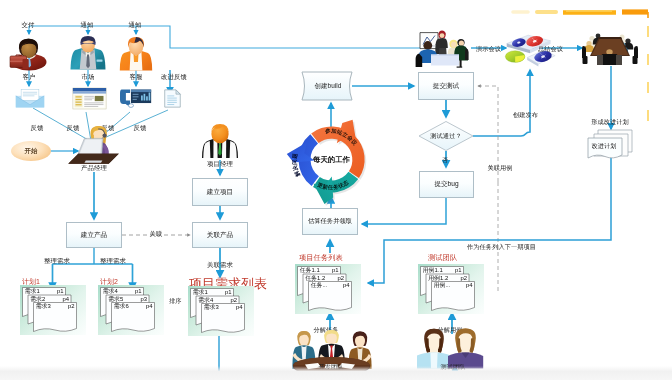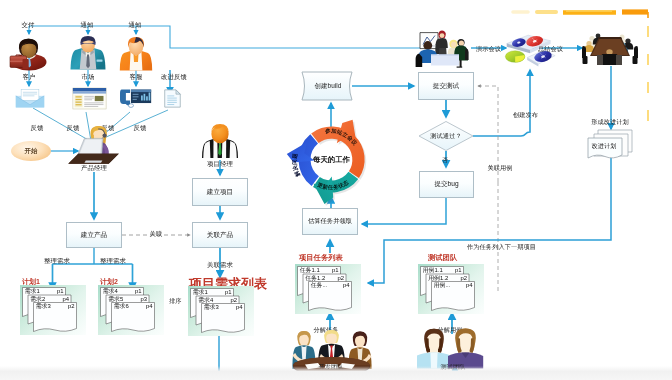--- a/index.html
+++ b/index.html
@@ -5,21 +5,21 @@
   html,body{margin:0;padding:0;}
   body{width:672px;height:380px;background:#fff;font-family:"Liberation Sans",sans-serif;overflow:hidden;}
   #stage{position:relative;width:672px;height:380px;background:#fff;}
   #wires{position:absolute;left:0;top:0;width:672px;height:380px;}
 
   .lbl{position:absolute;white-space:nowrap;color:#202020;font-size:6.4px;line-height:1;letter-spacing:.1px;}
   .lbl.ctr{transform:translateX(-50%);}
   .box{position:absolute;box-sizing:border-box;border:1px solid #aebec7;
        background:linear-gradient(180deg,#ffffff 0%,#fbfeff 45%,#e7f4f9 100%);
        display:flex;align-items:center;justify-content:center;color:#141414;font-size:6.6px;}
-  .title-red{position:absolute;color:#c0392b;font-weight:bold;font-size:7px;white-space:nowrap;}
+  .title-red{position:absolute;color:#c0392b;font-weight:normal;font-size:7px;white-space:nowrap;}
   .stackpanel{position:absolute;width:66px;height:50px;
       background:linear-gradient(138deg,#a8ddcb 0%,#c4e8d7 26%,#e2f4ec 58%,#f3fbf8 85%,#fbfefd 100%);}
   .stackpanel svg{position:absolute;left:0;top:0;width:66px;height:50px;overflow:visible;}
 </style>
 </head>
 <body>
 
 <div id="stage">
   <svg id="wires" viewBox="0 0 672 380">
     <defs>

